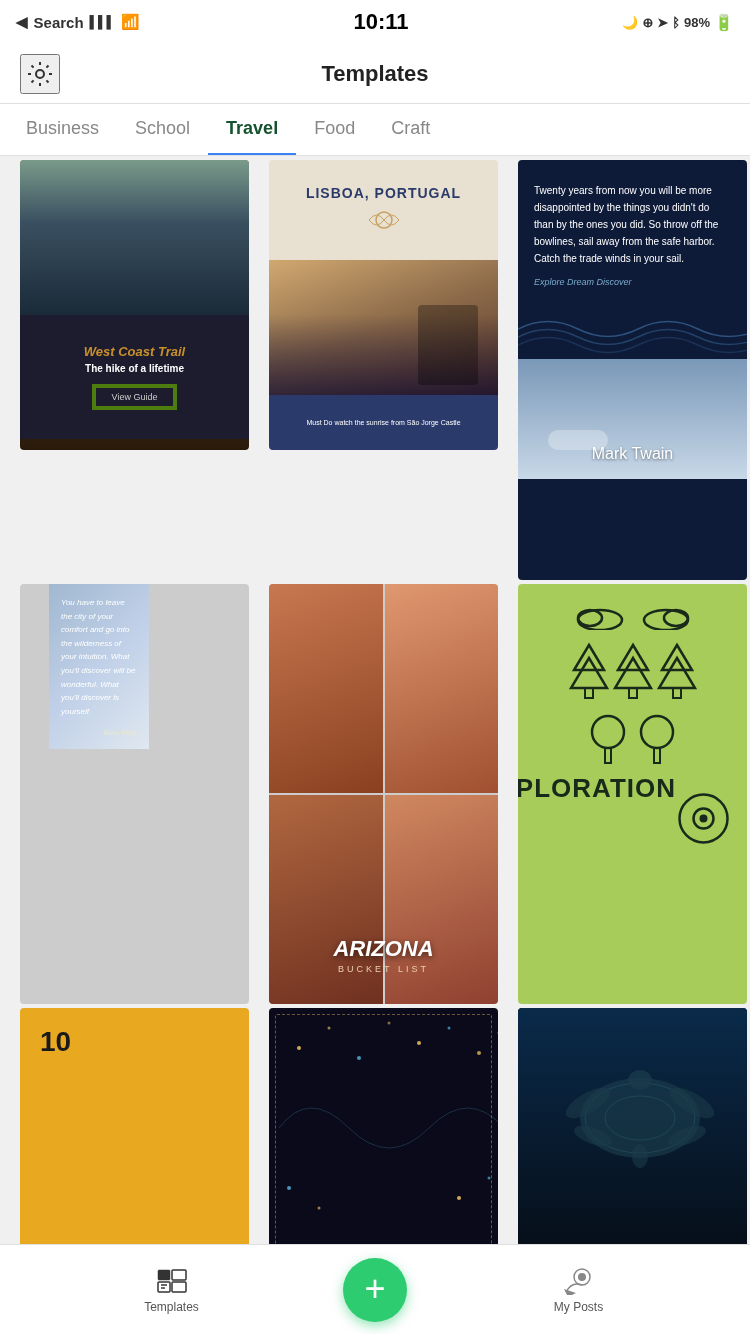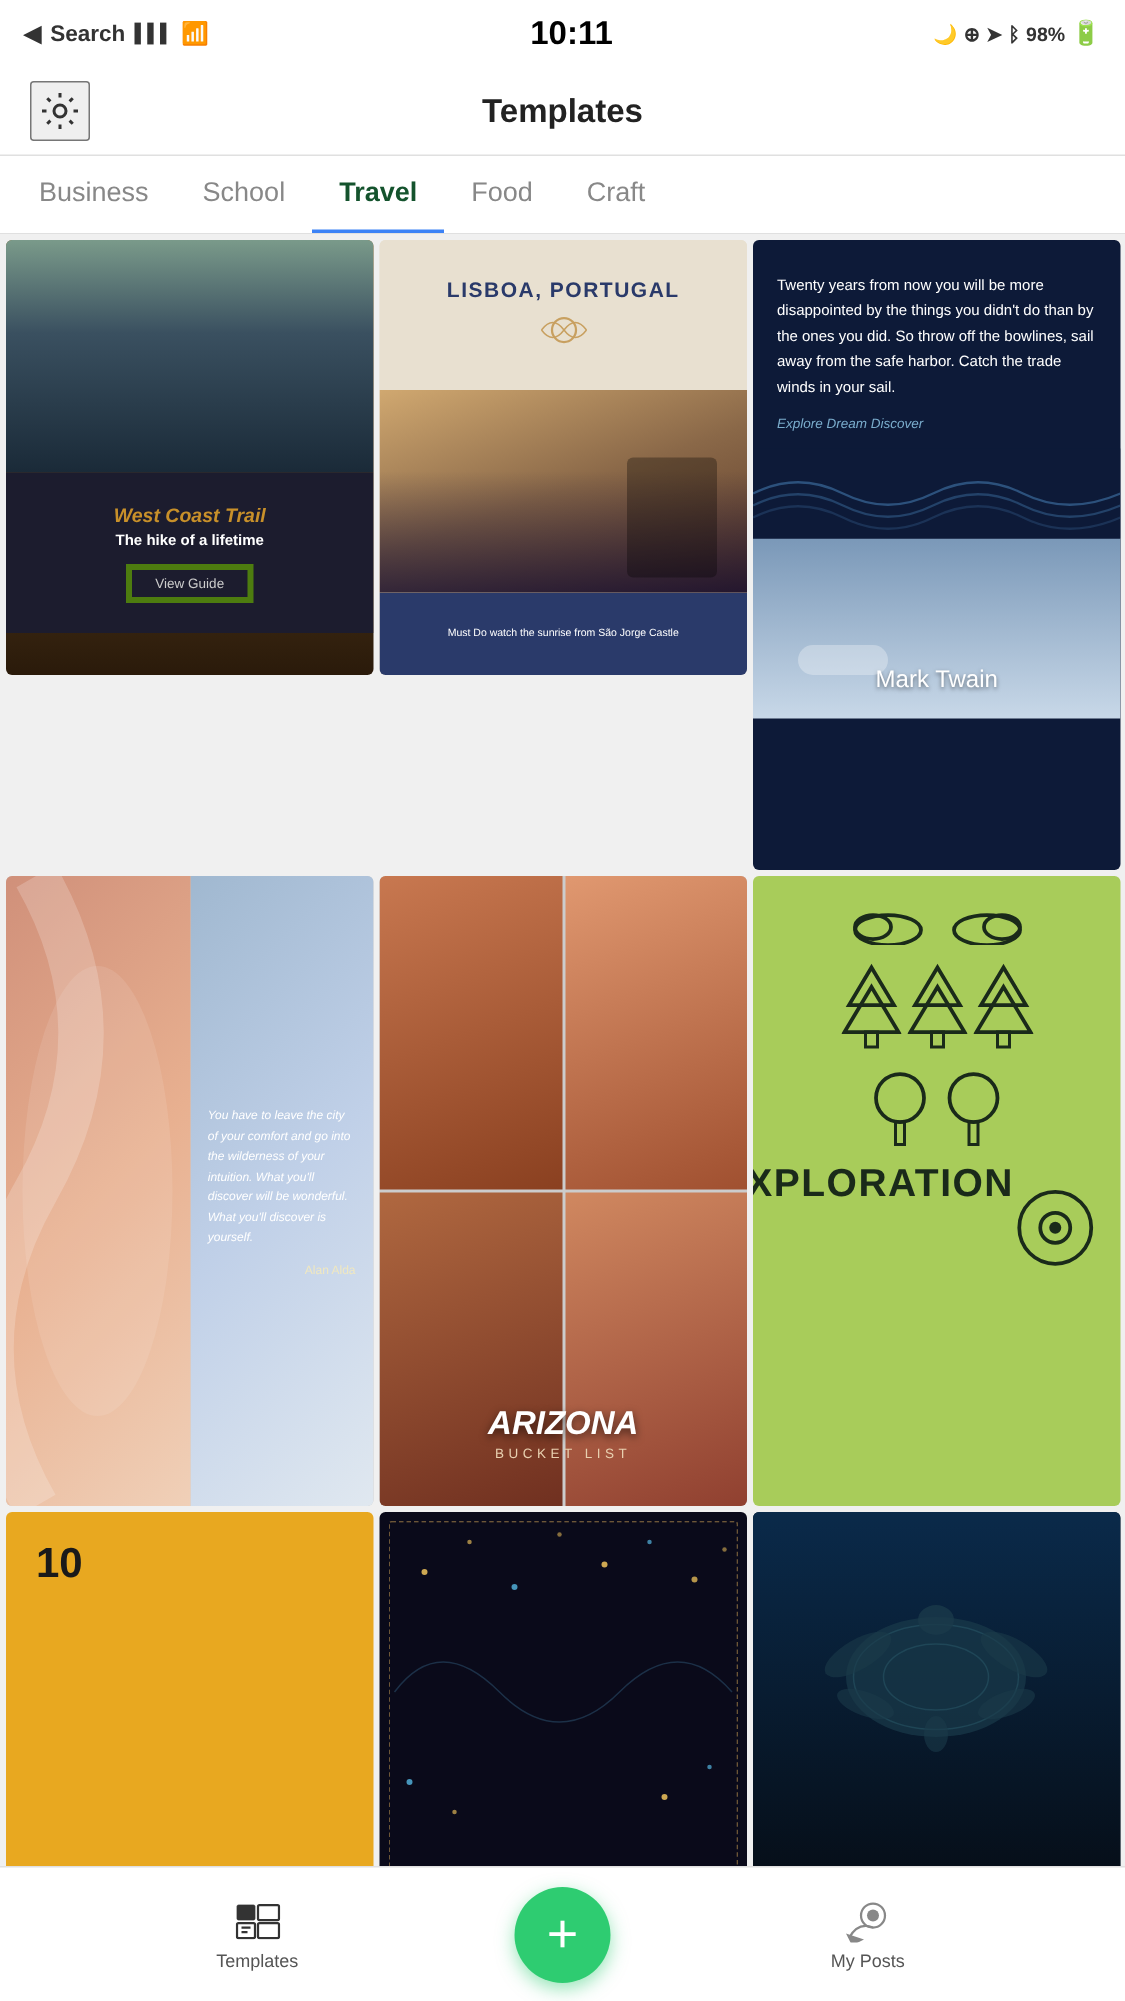--- a/index.html
+++ b/index.html
@@ -51,20 +51,21 @@
       gap: 4px;
       padding: 4px;
       background: #f0f0f0;
     }
     .card {
       background: #ccc;
       border-radius: 4px;
       overflow: hidden;
       position: relative;
       cursor: pointer;
+      margin-left: 16px;
     }
 
     
     .card-1 { height: 290px; background: #1a1a2e; }
     .card-1-bg {
       width: 100%; height: 100%;
       display: grid; grid-template-columns: 1fr 1fr; grid-template-rows: 1fr 1fr;
       gap: 2px;
     }
     .c1-img1 { background: linear-gradient(180deg, #2c3e6b 0%, #1a1a2e 100%); }
@@ -141,21 +142,21 @@
   <div class="tab">Food</div>
   <div class="tab">Craft</div>
 </div>
 
 <div class="content-area">
   <div class="grid">
 
 
     <div class="card card-2" style="height:290px;">
       <div class="c2-top" style="width:100%;height:155px;background:linear-gradient(180deg,#7a9a8a 0%,#3a5060 40%,#1a2a38 100%);"></div>
-      <div class="c2-bottom" style="width:100%;height:107px;background:#1c1c2e;display:flex;flex-direction:column;align-items:center;justify-content:center;padding:10px;">
+      <div class="c2-bottom" style="width:100%;height:124px;background:#1c1c2e;display:flex;flex-direction:column;align-items:center;justify-content:center;padding:10px;">
         <div style="font-size:13px;color:#c8902a;font-style:italic;font-weight:600;text-align:center;">West Coast Trail</div>
         <div style="font-size:10px;color:#fff;text-align:center;margin-top:4px;font-weight:600;">The hike of a lifetime</div>
         <button style="margin-top:10px;border:4px solid #4d7c0f;color:#ccc;font-size:9px;padding:4px 16px;background:transparent;cursor:pointer;">View Guide</button>
       </div>
     </div>
 
     <div class="card card-3" style="height:290px;background:#e8e0d0;">
       <div style="height:100px;display:flex;flex-direction:column;align-items:center;justify-content:center;background:#e8e0d0;">
         <div style="font-size:14px;font-weight:800;color:#2a3a6a;letter-spacing:1px;text-align:center;line-height:1.2;">LISBOA, PORTUGAL</div>
         <svg width="50" height="30" viewBox="0 0 50 30" style="margin-top:4px;">
@@ -188,21 +189,21 @@
         </svg>
       </div>
       <div style="height:120px;background:linear-gradient(180deg,#7a98b8 0%,#c8d8e8 100%);display:flex;align-items:flex-end;justify-content:center;padding-bottom:16px;">
 
         <div style="position:absolute;bottom:130px;left:30px;width:60px;height:20px;background:rgba(255,255,255,0.3);border-radius:10px;"></div>
         <div style="font-size:16px;color:#fff;font-weight:300;text-shadow:0 1px 3px rgba(0,0,0,0.5);">Mark Twain</div>
       </div>
     </div>
 
     <div class="card" style="height:420px;">
-      <div style="width:100%;height:100%;display:flex;flex-direction:row;">
+      <div style="width:100%;height:100%;display:flex;flex-direction:column;padding-left:29px;">
         <div style="width:50%;background:linear-gradient(135deg,#d0907a 0%,#e8b090 50%,#f0d0b8 100%);position:relative;overflow:hidden;">
 
           <svg width="122" height="420" viewBox="0 0 122 420" style="position:absolute;inset:0;">
             <ellipse cx="61" cy="210" rx="50" ry="150" fill="rgba(255,255,255,0.1)"></ellipse>
             <path d="M20 0 Q80 105 20 210 Q-40 315 20 420" fill="none" stroke="rgba(255,255,255,0.2)" stroke-width="30"></path>
           </svg>
         </div>
         <div style="width:50%;background:linear-gradient(135deg,#a0b8d0 0%,#c0d0e8 50%,#e0e8f0 100%);display:flex;flex-direction:column;align-items:center;justify-content:center;padding:12px;">
           <div style="font-size:8px;color:#fff;text-align:left;line-height:1.7;font-style:italic;">You have to leave the city of your comfort and go into the wilderness of your intuition. What you'll discover will be wonderful. What you'll discover is yourself.</div>
           <div style="font-size:8px;color:#f0e8c0;margin-top:10px;align-self:flex-end;">Alan Alda</div>

